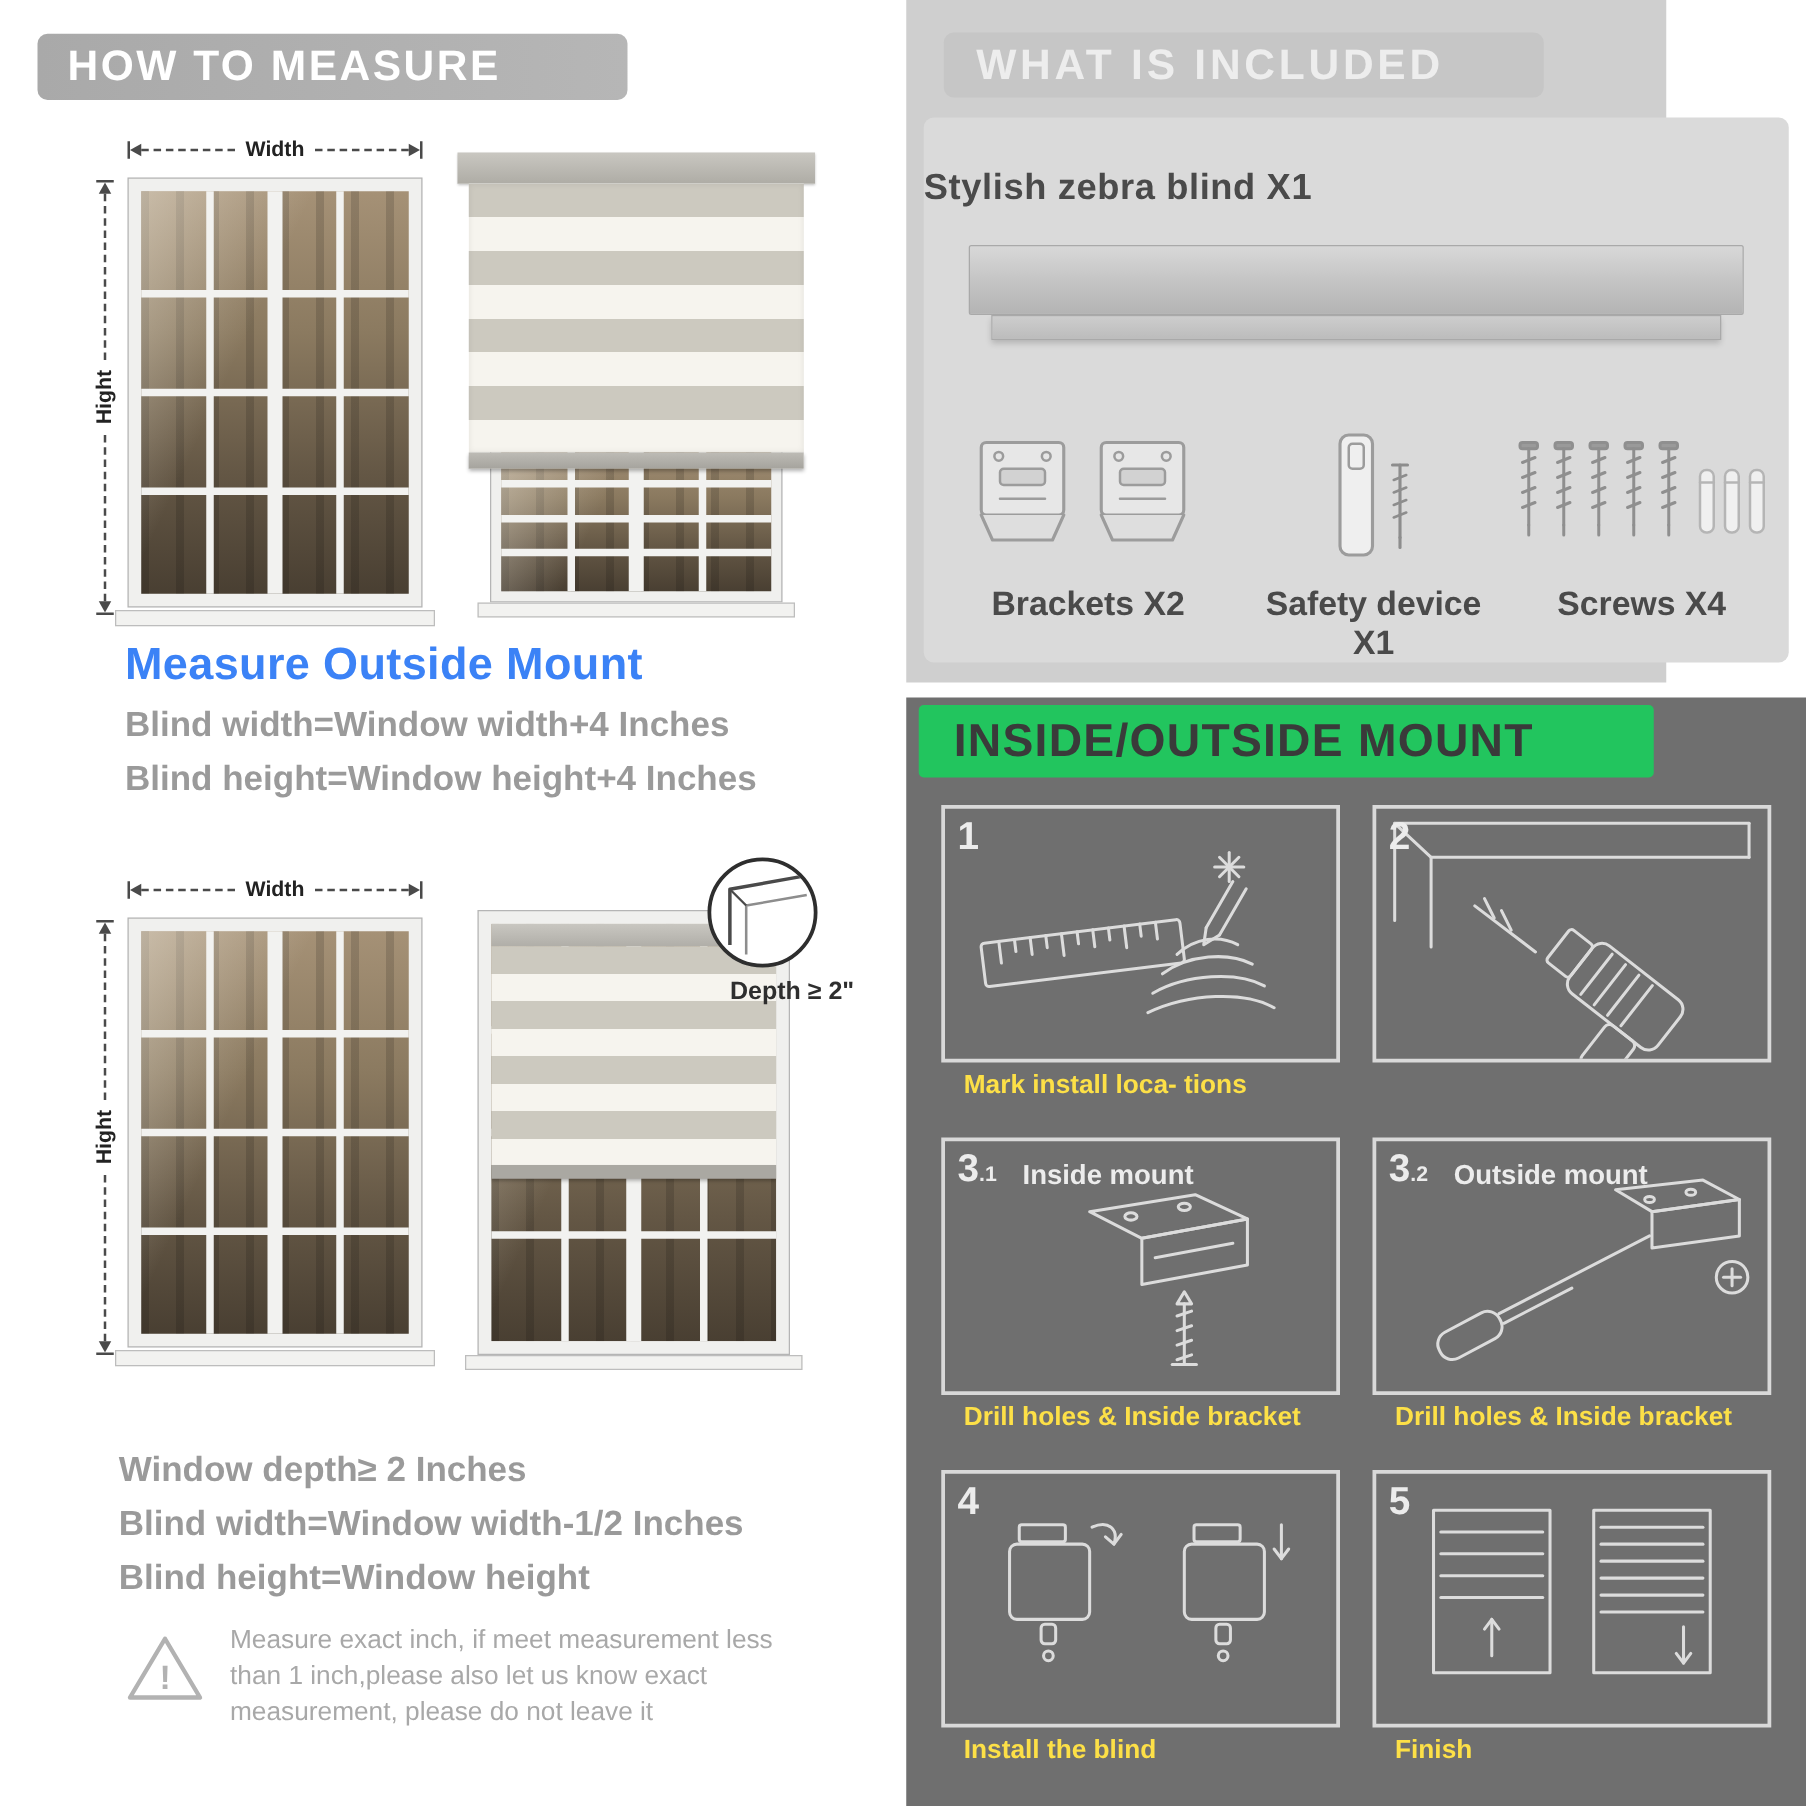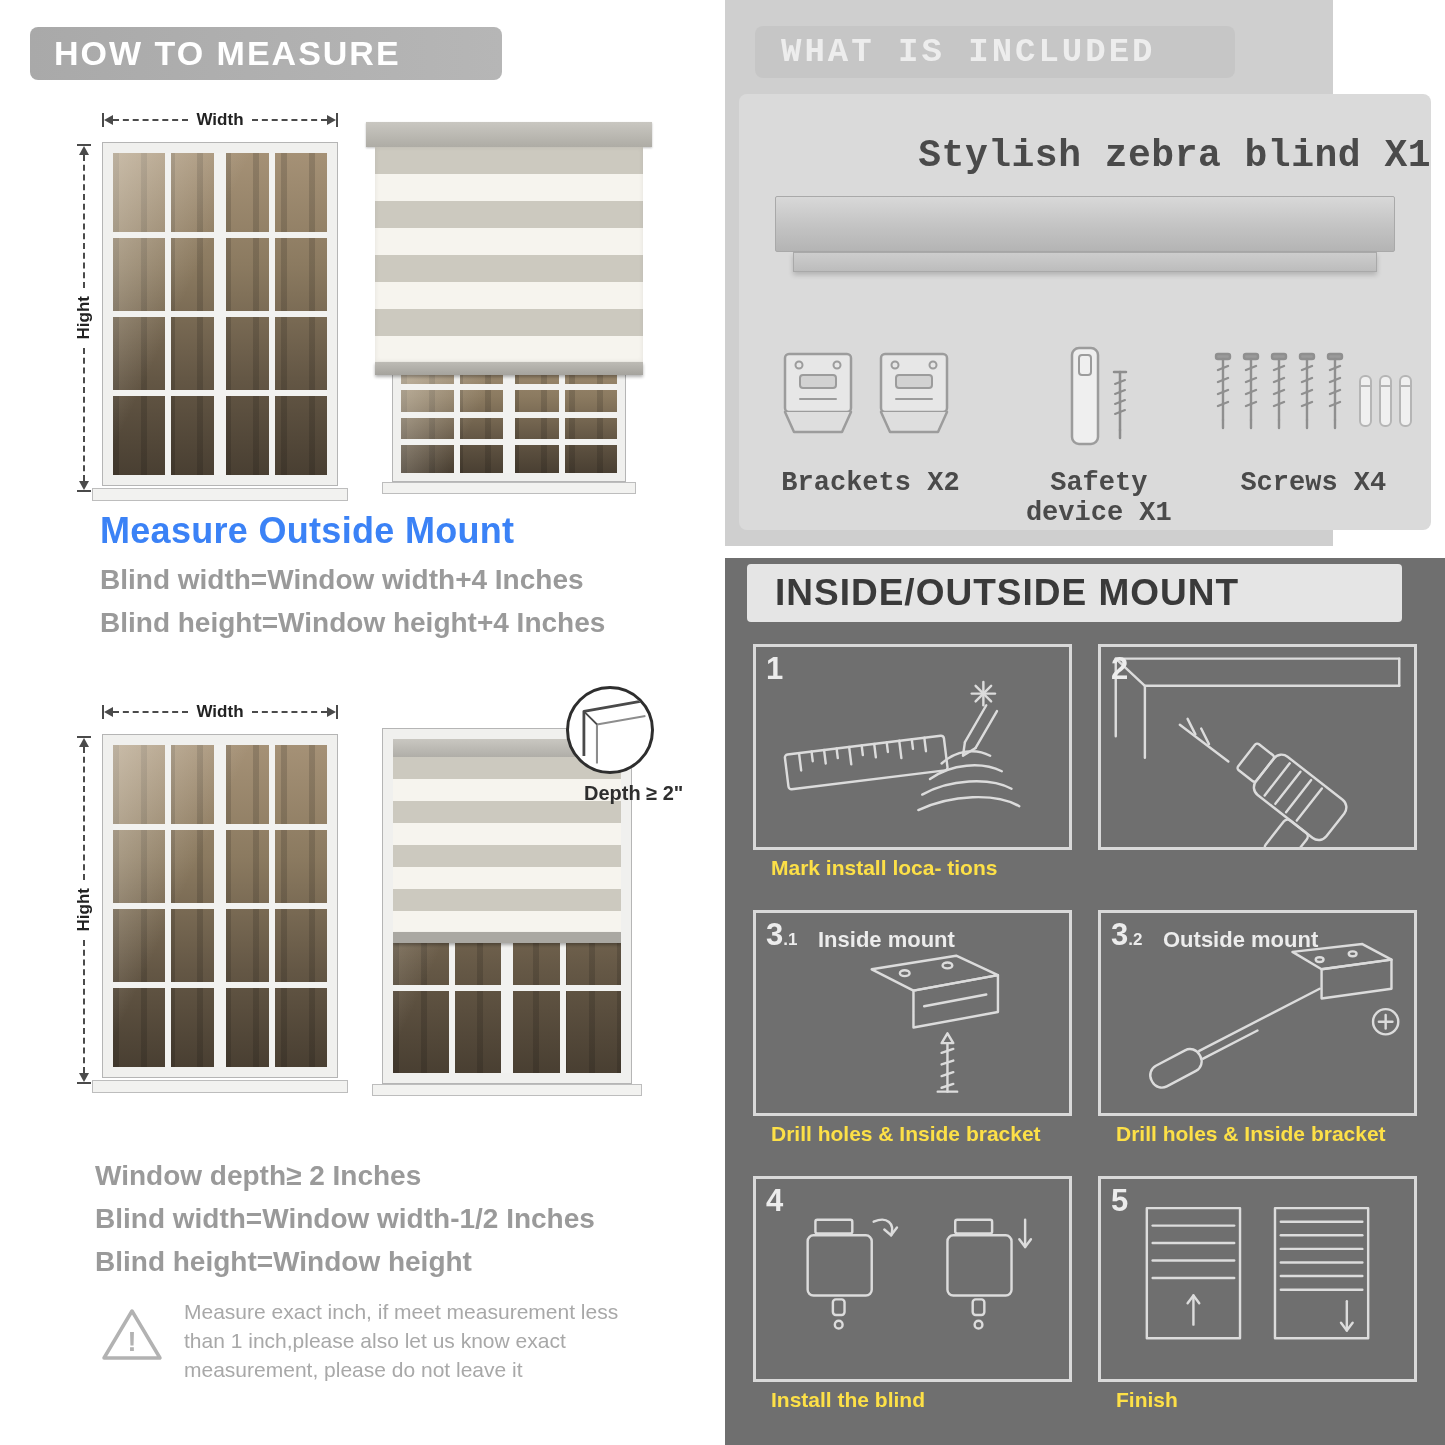--- a/index.html
+++ b/index.html
@@ -90,44 +90,44 @@
   .formula-block { position:absolute; }
   .fb-outside { left:100px; top:564px; }
   .fb-inside  { left:95px;  top:1160px; }
   .formula-block p { font-size:28px; font-weight:bold; color:#9a9a9a; margin:0 14px 11px 0; }
 
   .note { position:absolute; left:100px; top:1298px; width:540px; display:flex; gap:20px; align-items:flex-start; }
   .warn-tri { width:64px; height:58px; flex:0 0 auto; margin-top:8px; }
   .note-text { font-size:21px; color:#a8a8a8; line-height:1.38; }
 
   
-  .included-panel { position:absolute; left:725px; top:0; width:608px; height:546px; background:#cfcfcf;font-family:Liberation Mono, monospace; }
+  .included-panel { position:absolute; left:725px; top:0; width:608px; height:546px; background:#cfcfcf; }
   .inc-banner { position:absolute; left:30px; top:26px; width:480px; height:52px;
     background:#c6c6c6; border-radius:8px; display:flex; align-items:center; padding-left:26px; }
   .inc-banner span { color:#ededed; font-size:34px; font-weight:bold; letter-spacing:3px; }
   .inc-card { position:absolute; left:14px; top:94px; width:692px; height:436px; background:#dadada; border-radius:8px; }
-  .blind-label { position:absolute; left:0; top:40px; width:100%; text-align:right;
-    font-size:38px; font-weight:bold; color:#4a4a4a; letter-spacing:.5px; }
+  .blind-label { position:absolute; left:0; top:40px; width:100%; text-align:left;
+    font-size:29px; font-weight:bold; color:#4a4a4a; letter-spacing:.5px; }
   .rail-bar { position:absolute; left:36px; top:102px; width:620px; height:56px;
     background:linear-gradient(180deg,#d8d8d8 0%,#c3c3c3 55%,#b4b4b4 100%);
     border:1px solid #a9a9a9; border-radius:2px; }
   .rail-lip { position:absolute; left:54px; top:158px; width:584px; height:20px;
     background:linear-gradient(180deg,#cdcdcd,#bcbcbc); border:1px solid #a9a9a9;
     box-shadow:0 3px 5px rgba(0,0,0,.18); }
   .parts-row { position:absolute; left:0; top:236px; width:100%; height:124px; display:flex; }
   .part-col { display:flex; align-items:flex-end; justify-content:center; }
   .pc-brackets { width:38%; } .pc-safety { width:28%; } .pc-screws { width:34%; }
   .labels-row { position:absolute; left:0; top:374px; width:100%; display:flex; }
   .labels-row .part-label { font-size:27px; font-weight:bold; color:#4a4a4a; text-align:center; }
   .pl-brackets { width:38%; } .pl-safety { width:28%; } .pl-screws { width:34%; }
 
   
   .mount-panel { position:absolute; left:725px; top:558px; width:720px; height:887px; background:#6f6f6f; }
-  .mount-banner { position:absolute; left:22px; top:6px; width:655px; height:58px;
-    background:#e5e5e5; border-radius:4px; display:flex; align-items:center; padding-left:28px; }
+  .mount-banner { position:absolute; left:10px; top:6px; width:588px; height:58px;
+    background:#22c55e; border-radius:4px; display:flex; align-items:center; padding-left:28px; }
   .mount-banner span { color:#3a3a3a; font-size:37px; font-weight:bold; letter-spacing:1px; }
   .steps-grid { position:absolute; left:28px; top:86px; width:664px;
     display:grid; grid-template-columns:1fr 1fr; column-gap:26px; row-gap:10px; }
   .step-box { height:206px; border:3px solid #d9d9d9; position:relative; }
   .step-num { position:absolute; left:10px; top:4px; color:#ececec; font-size:31px; font-weight:bold; z-index:2; }
   .step-num .sub { font-size:17px; }
   .step-label { position:absolute; left:62px; top:14px; color:#ececec; font-size:22px; font-weight:bold; z-index:2; }
   .step-art { position:absolute; inset:0; width:100%; height:100%; }
   .step-art path, .step-art rect, .step-art line, .step-art circle,
   .step-art ellipse, .step-art polyline {

